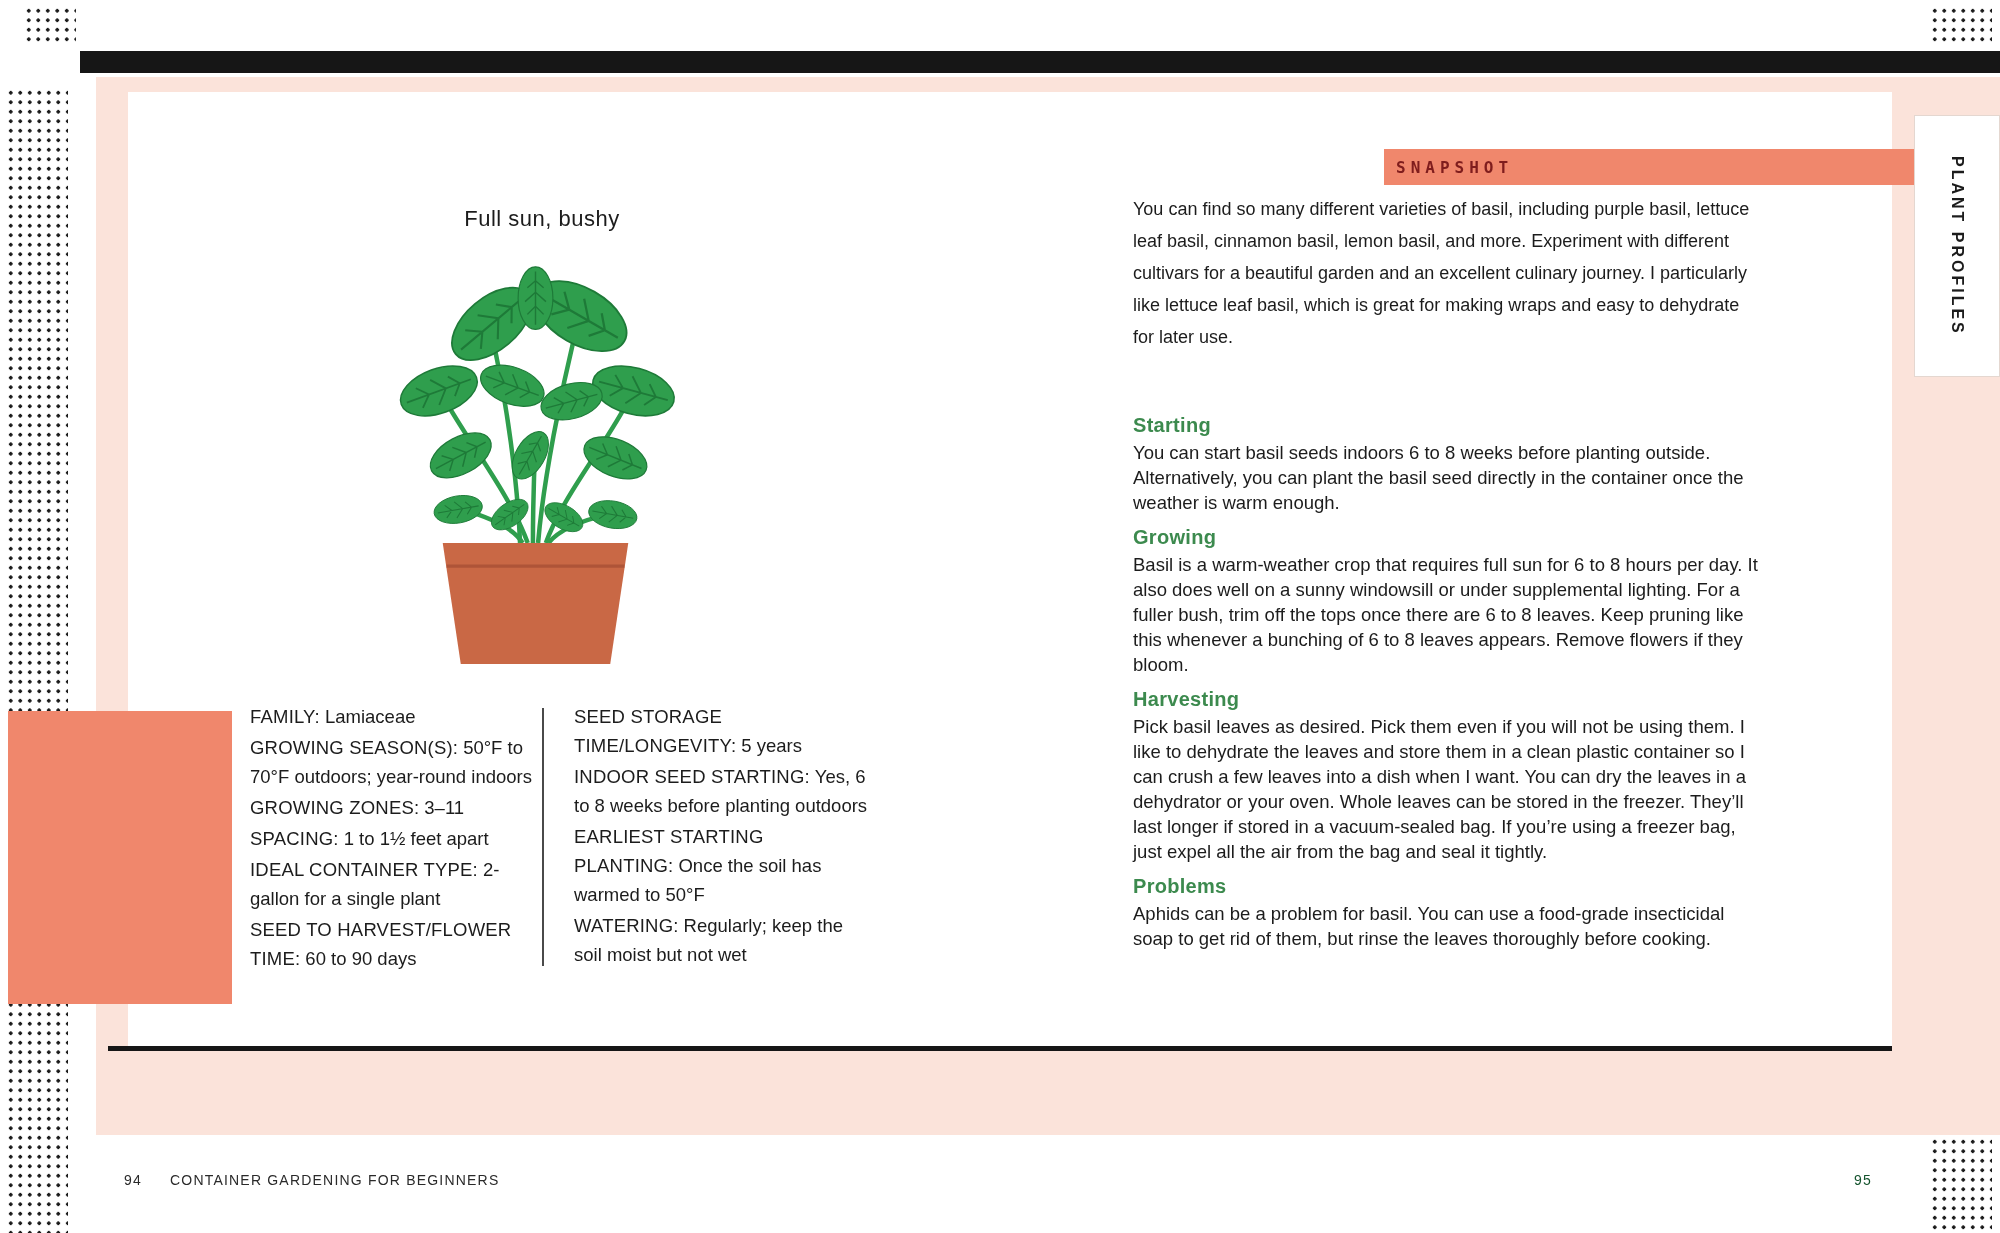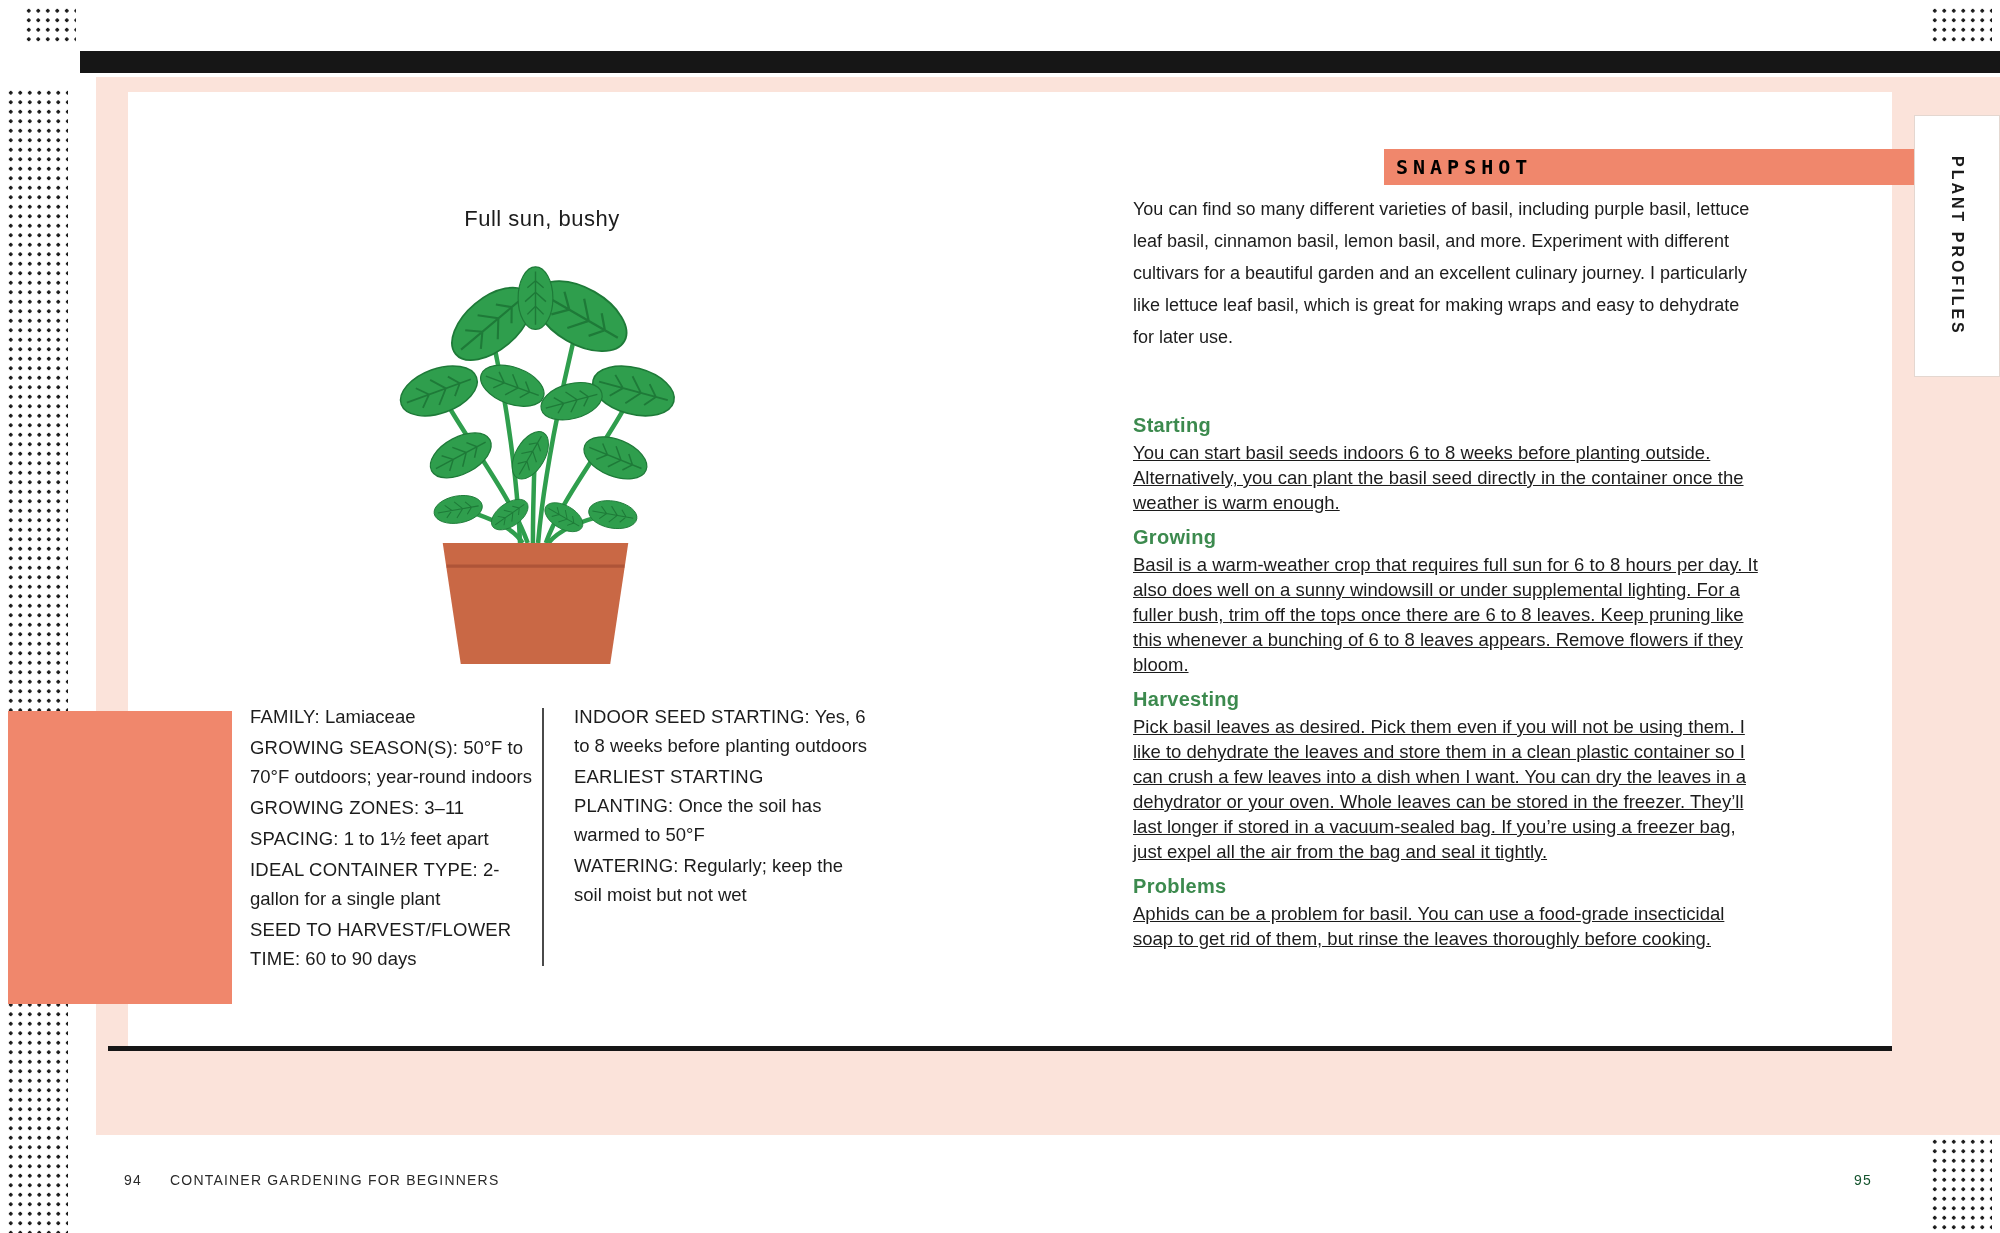--- a/index.html
+++ b/index.html
@@ -30,27 +30,27 @@
 
   .spec-col { position:absolute; font-size:18.5px; line-height:29px; }
   #spec-col-left  { left:250px; top:702px; width:286px; }
   #spec-col-right { left:574px; top:702px; width:294px; }
   .spec { margin:0 0 2px 0; }
   .spec-label { font-weight:400; margin-right:5px; letter-spacing:0.2px; }
   .spec-divider { position:absolute; left:542px; top:708px; width:2px; height:258px; background:#4a4a4a; }
 
   .snapshot-bar { position:absolute; left:1384px; top:149px; width:554px; height:36px; background:#f0876c;
     display:flex; align-items:center; box-sizing:border-box; padding-left:12px;
-    font-family:"DejaVu Sans Mono", monospace; font-weight:700; font-size:20px; letter-spacing:5px; color:#000000; }
+    font-family:"DejaVu Sans Mono", monospace; font-weight:700; font-size:16px; letter-spacing:5px; color:#7f1d1d; }
   .snapshot-text { position:absolute; left:1133px; top:193px; width:628px;
     font-size:18px; line-height:32px; }
 
   .sections { position:absolute; left:1133px; top:414px; width:628px; }
   .section h3 { margin:0 0 3px 0; font-size:20px; font-weight:700; color:#3c8a4e; letter-spacing:0.3px; }
-  .section p { margin:0 0 11px 0; font-size:18.5px; line-height:25px;text-decoration:underline; }
+  .section p { margin:0 0 11px 0; font-size:18.5px; line-height:25px; }
 
   .side-tab { position:absolute; left:1914px; top:115px; width:86px; height:262px; background:#ffffff;
     border:1px solid #e4d7d0; box-sizing:border-box; display:flex; align-items:center; justify-content:center; }
   .side-tab span { writing-mode:vertical-rl; font-size:16px; font-weight:700; letter-spacing:3px; color:#1c1c1c; }
 
   .footer-left { position:absolute; left:124px; top:1172px; font-size:14px; letter-spacing:1.2px;
     display:flex; gap:28px; color:#2a2a2a; }
   .footer-left .pg-num { font-weight:400; }
   .footer-right { position:absolute; left:1854px; top:1172px; font-size:14px; letter-spacing:1.2px; color:#14532d; }
 </style>
@@ -114,20 +114,21 @@
     <p class="spec"><span class="spec-label">GROWING SEASON(S):</span><span>50°F to 70°F outdoors; year-round indoors</span></p>
     <p class="spec"><span class="spec-label">GROWING ZONES:</span><span>3–11</span></p>
     <p class="spec"><span class="spec-label">SPACING:</span><span>1 to 1½ feet apart</span></p>
     <p class="spec"><span class="spec-label">IDEAL CONTAINER TYPE:</span><span>2-gallon for a single plant</span></p>
     <p class="spec"><span class="spec-label">SEED TO HARVEST/FLOWER TIME:</span><span>60 to 90 days</span></p>
   </div>
 
   <div class="spec-divider"></div>
 
   <div class="spec-col" id="spec-col-right">
+    <p class="spec"><span class="spec-label">SEED STORAGE TIME/LONGEVITY:</span><span>5 years</span></p>
     <p class="spec"><span class="spec-label">INDOOR SEED STARTING:</span><span>Yes, 6 to 8 weeks before planting outdoors</span></p>
     <p class="spec"><span class="spec-label">EARLIEST STARTING PLANTING:</span><span>Once the soil has warmed to 50°F</span></p>
     <p class="spec"><span class="spec-label">WATERING:</span><span>Regularly; keep the soil moist but not wet</span></p>
   </div>
 
   <div class="snapshot-bar">
     <span>SNAPSHOT</span>
   </div>
   <div class="snapshot-text">You can find so many different varieties of basil, including purple basil, lettuce leaf basil, cinnamon basil, lemon basil, and more. Experiment with different cultivars for a beautiful garden and an excellent culinary journey. I particularly like lettuce leaf basil, which is great for making wraps and easy to dehydrate for later use.</div>
 

